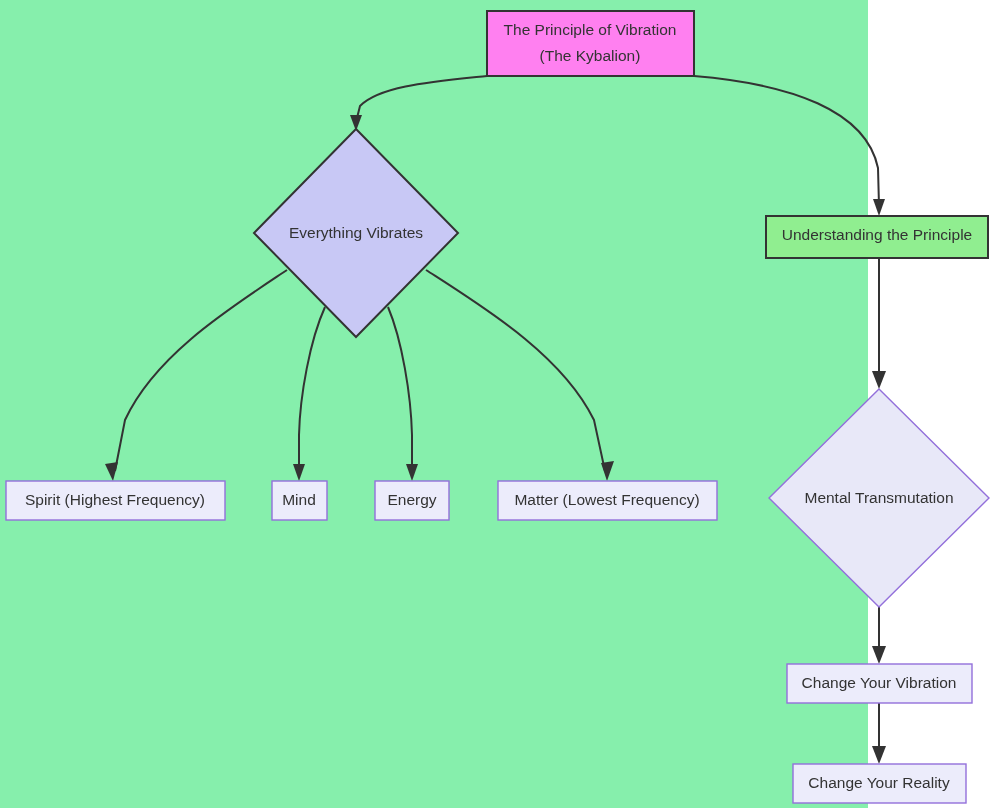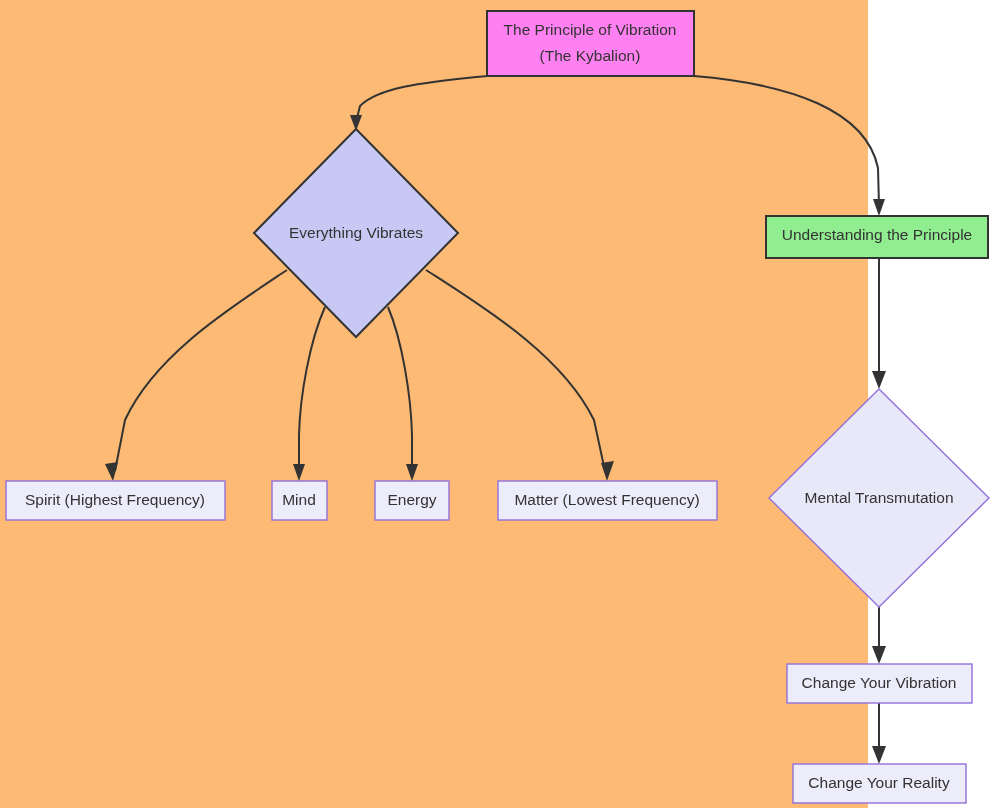--- a/index.html
+++ b/index.html
@@ -10,21 +10,21 @@
   body {
     width: 1000px;
     height: 808px;
     font-family: "Liberation Sans", sans-serif;
     overflow: hidden;
   }
   #flowchart-root {
     position: relative;
     width: 868px;
     height: 808px;
-    background: #fdba74;
+    background: #86efac;
   }
   svg#flow-svg {
     display: block;
     width: 1000px;
     height: 808px;
   }
   .node-shape {
     stroke-width: 2px;
   }
   .node-shape.thin {

